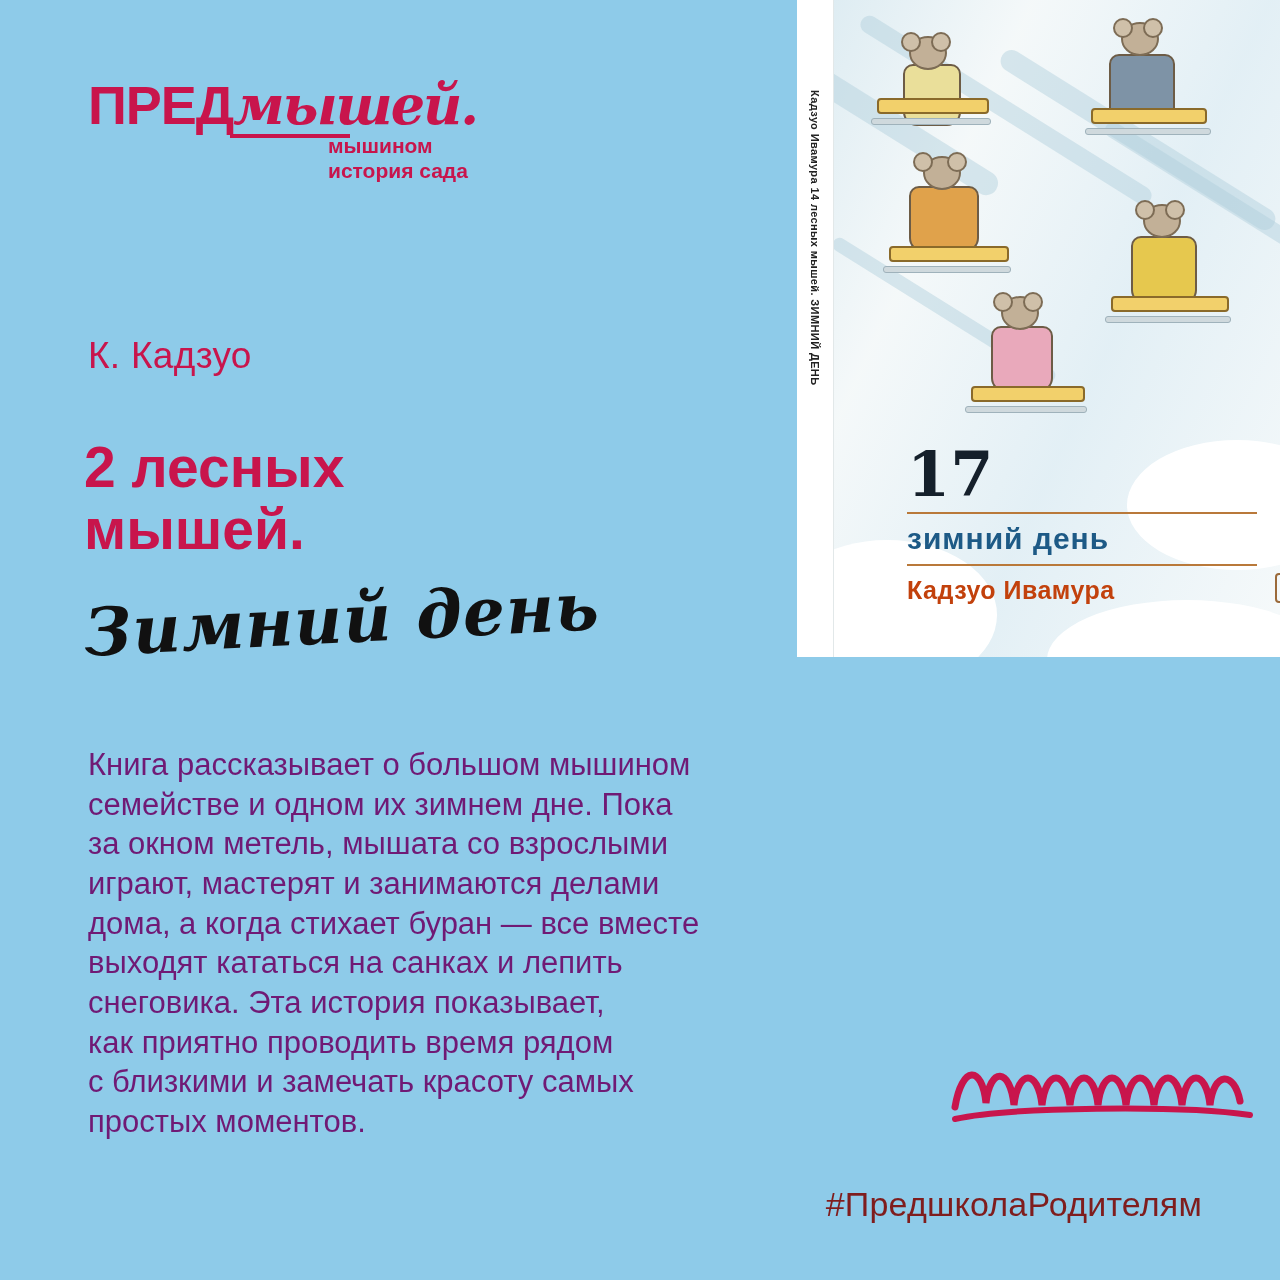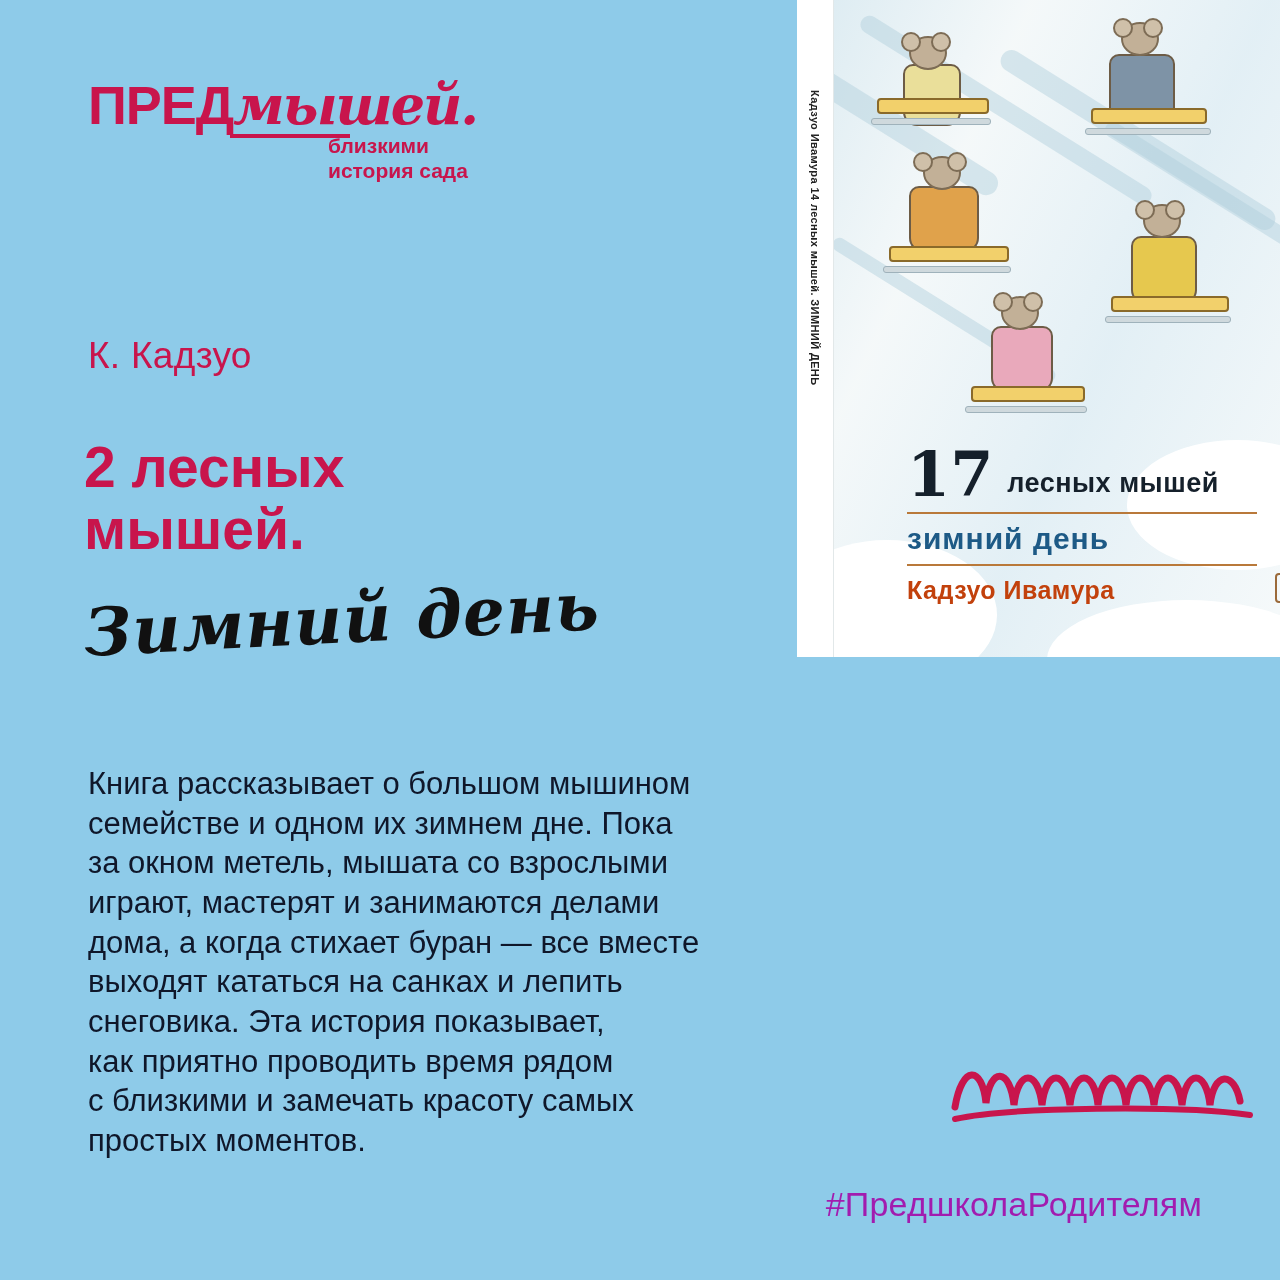--- a/index.html
+++ b/index.html
@@ -91,23 +91,22 @@
   }
 
   
   .description {
     position: absolute;
     left: 88px;
     top: 745px;
     width: 810px;
     font-size: 31px;
     line-height: 1.28;
-    color: #0f172a;
+    color: #701a75;
     white-space: pre-line;
-    margin-top: 19px;
   }
 
   
   .cover {
     position: absolute;
     left: 797px;
     top: 0;
     width: 483px;
     height: 657px;
     background: #f4f7f6;
@@ -262,34 +261,34 @@
     width: 310px;
     height: 70px;
   }
 
   
   .hashtag {
     position: absolute;
     right: 78px;
     top: 1185px;
     font-size: 34px;
-    color: #a21caf;
+    color: #7f1d1d;
     letter-spacing: 0.2px;
   }
 </style>
 </head>
 <body>
 
 <div class="logo">
   <div class="logo-main">
     <span>ПРЕД</span><span class="part-b">мышей.</span>
   </div>
   <div class="logo-underline"></div>
   <div class="logo-sub">
-    <div>близкими</div>
+    <div>мышином</div>
     <div>история сада</div>
   </div>
 </div>
 
 <div class="author">К. Кадзуо</div>
 
 <div class="book-title" style="white-space:pre-line">2 лесных
 мышей.</div>
 
 <div class="book-subtitle">Зимний день</div>
@@ -362,21 +361,20 @@
   </div>
   <div class="sled" style="left:174px; top:386px; width:110px;"></div>
   <div class="sled-rail" style="left:168px; top:406px; width:120px;"></div>
 
   <div class="spine"></div>
   <div class="spine-text">Кадзуо Ивамура  14 лесных мышей. ЗИМНИЙ ДЕНЬ</div>
 
   <div class="cover-title-block">
     <div class="ct-row1">
       <div class="ct-num">17</div>
-      <div class="ct-words">лесных мышей</div>
     </div>
     <div class="ct-rule"></div>
     <div class="ct-season">зимний день</div>
     <div class="ct-rule2"></div>
     <div class="ct-author">Кадзуо Ивамура</div>
     <div class="ct-stamp">и</div>
   </div>
 </div>
 
 <div class="squiggle">

